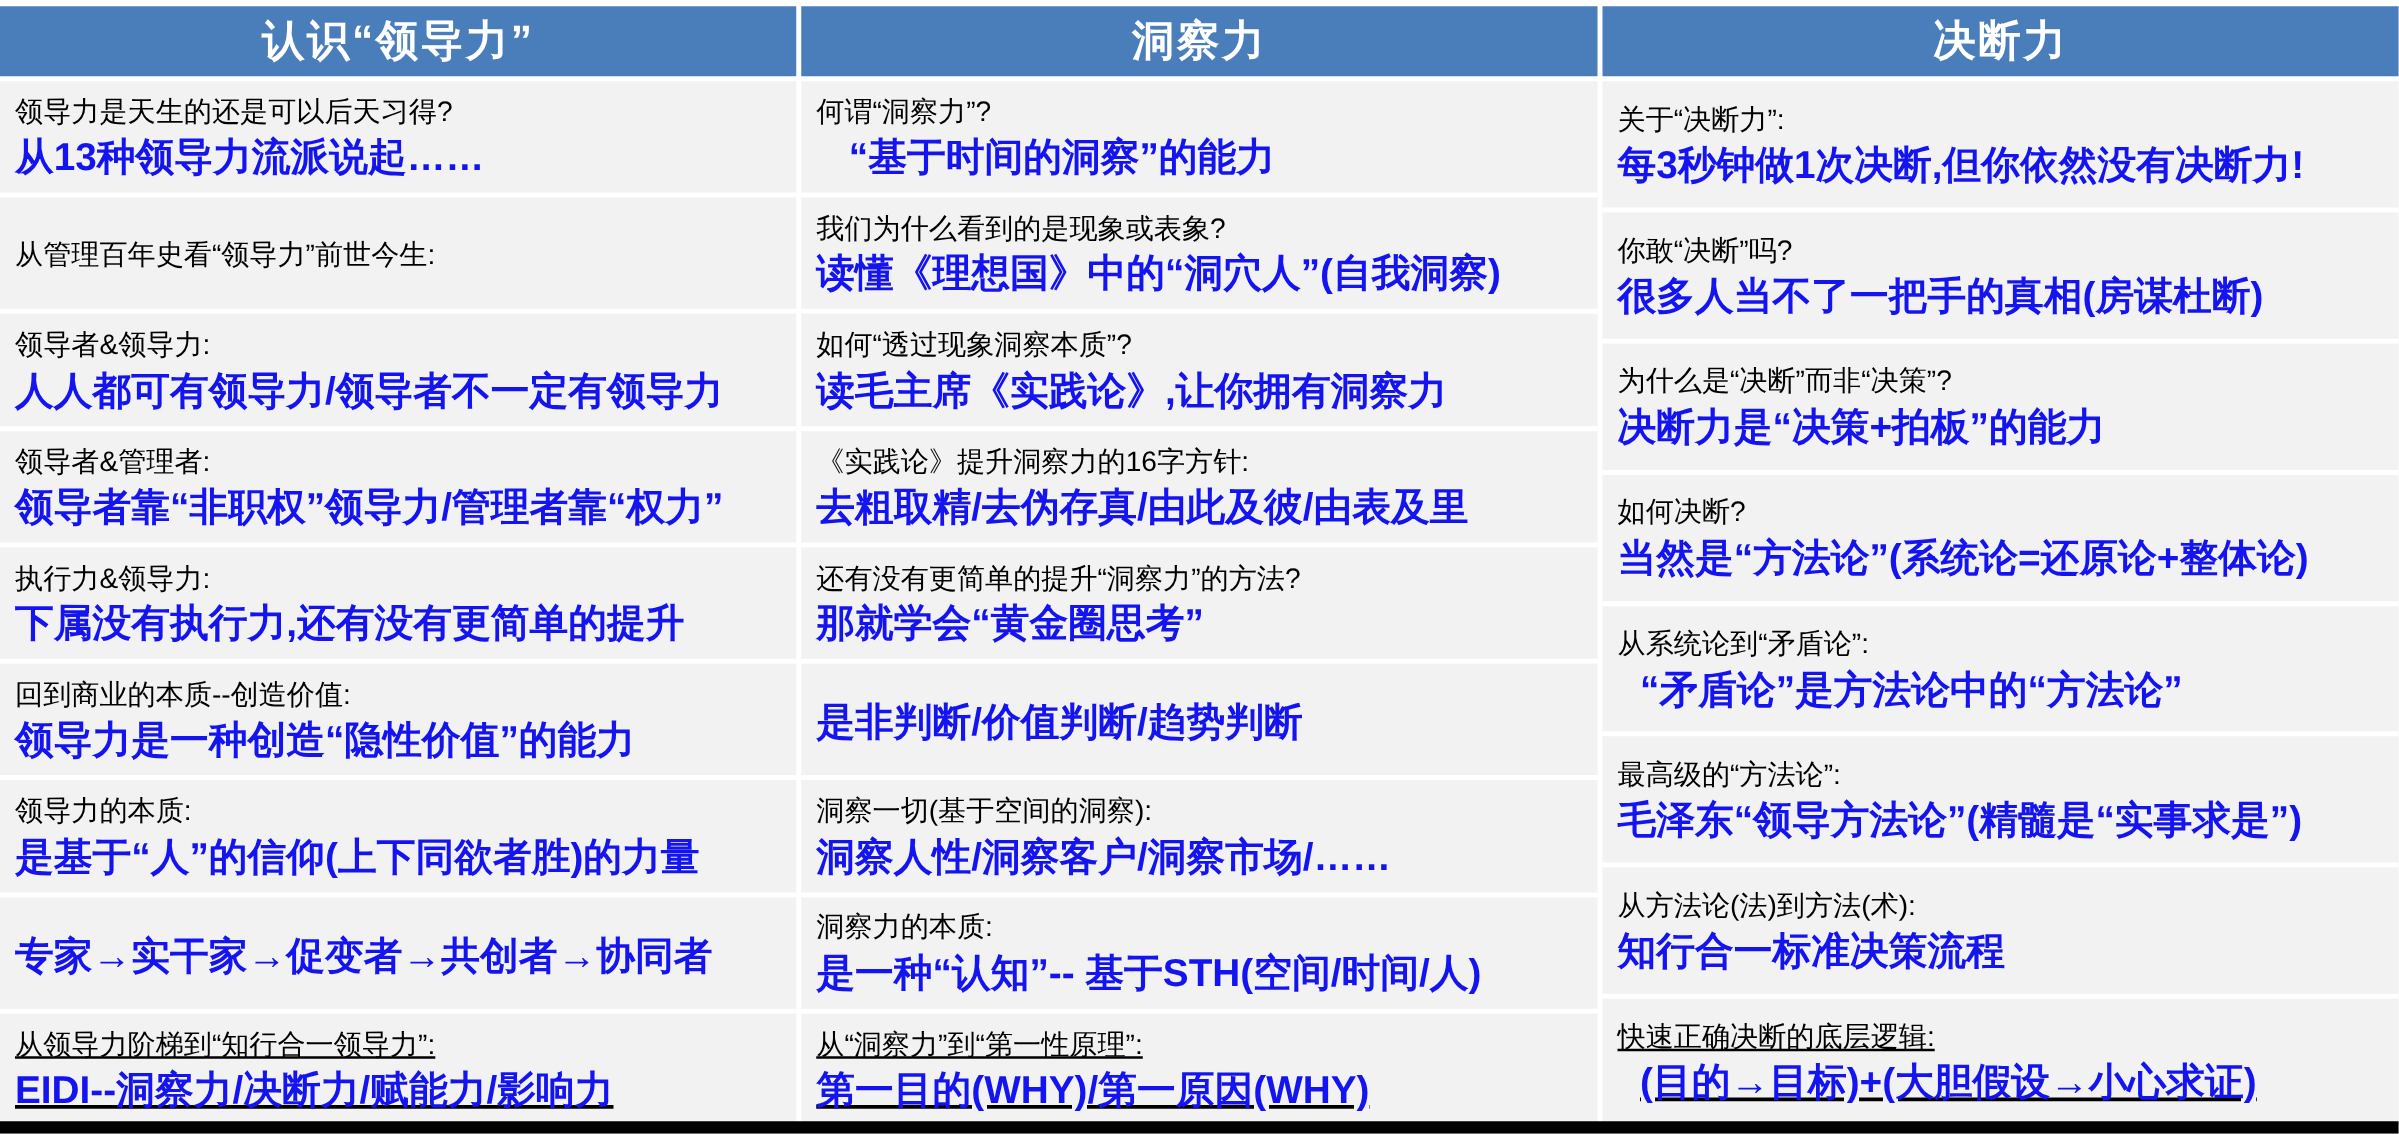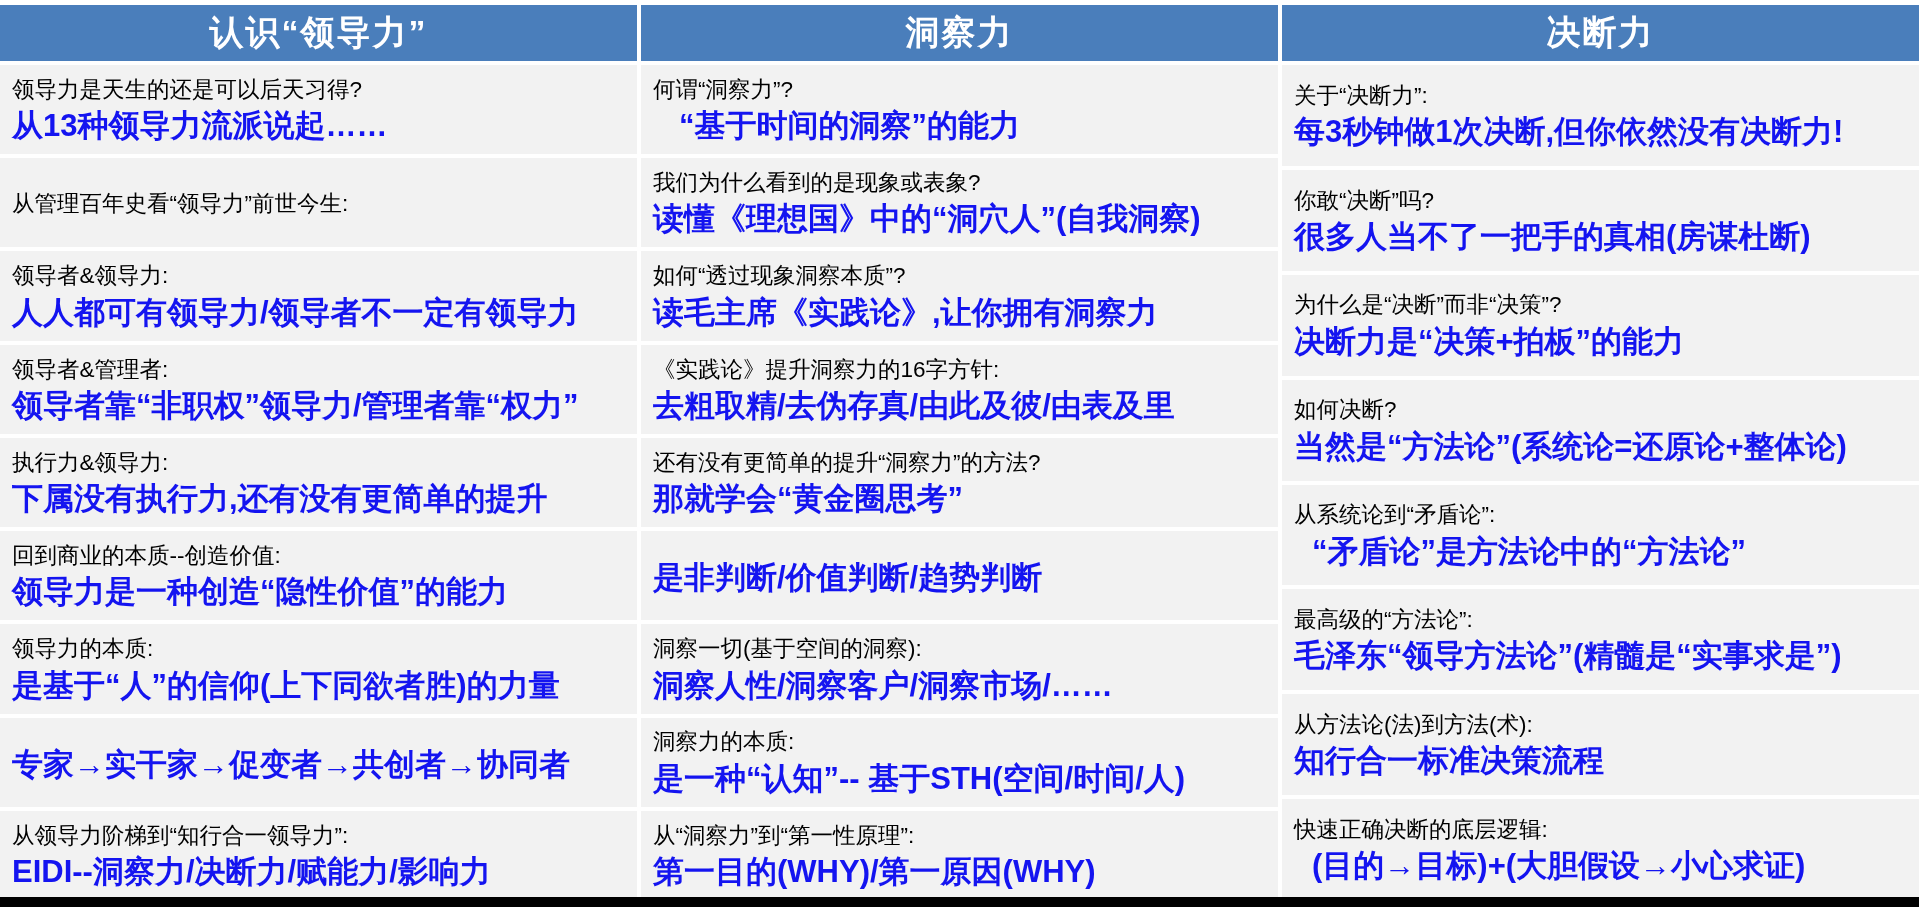--- a/index.html
+++ b/index.html
@@ -61,20 +61,21 @@
     padding: 6px 10px 4px 12px;
     display: flex;
     flex-direction: column;
     justify-content: center;
     min-height: 0;
     overflow: hidden;
   }
 
   .row:last-child {
     border-bottom: none;
+    text-decoration: underline;
   }
 
   .q {
     color: #000000;
     font-size: 22.5px;
     line-height: 1.26;
     white-space: nowrap;
     font-weight: normal;
   }
 

